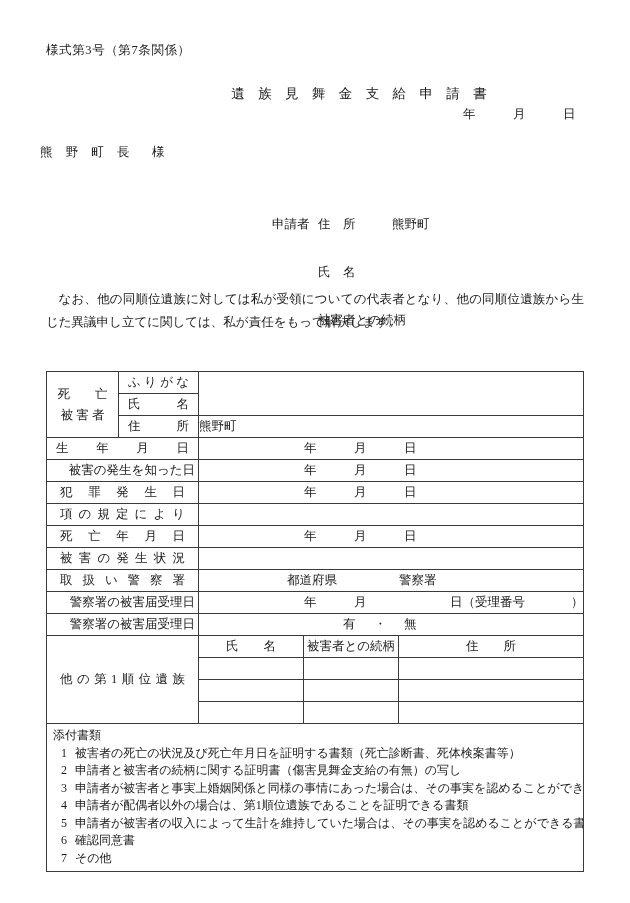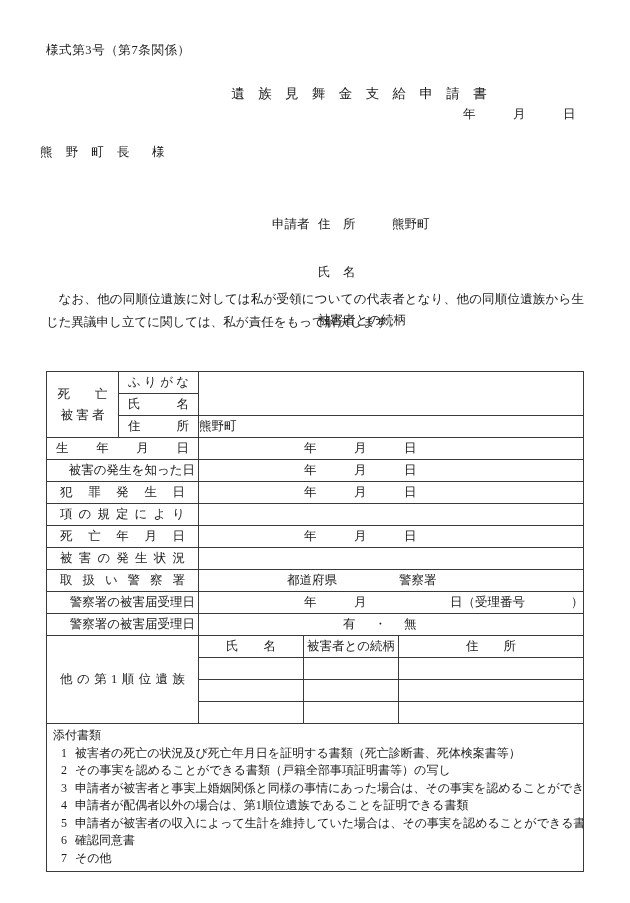--- a/index.html
+++ b/index.html
@@ -408,21 +408,21 @@
       <tr>
         <td class="val"></td>
         <td class="val"></td>
         <td class="val"></td>
       </tr>
 
       <tr>
         <td class="attach-cell" colspan="5">
           <span class="attach-title">添付書類</span>
           <span class="attach-item"><span class="num">1</span><span>被害者の死亡の状況及び死亡年月日を証明する書類（死亡診断書、死体検案書等）</span></span>
-          <span class="attach-item"><span class="num">2</span><span>その事実を認めることができる書類（戸籍全部事項証明書等）の写し</span></span>
+          <span class="attach-item"><span class="num">2</span><span>申請者と被害者の続柄に関する証明書（傷害見舞金支給の有無）の写し</span></span>
           <span class="attach-item"><span class="num">3</span><span>申請者が被害者と事実上婚姻関係と同様の事情にあった場合は、その事実を認めることができる書類</span></span>
           <span class="attach-item"><span class="num">4</span><span>申請者が配偶者以外の場合は、第1順位遺族であることを証明できる書類</span></span>
           <span class="attach-item"><span class="num">5</span><span>申請者が被害者の収入によって生計を維持していた場合は、その事実を認めることができる書類</span></span>
           <span class="attach-item"><span class="num">6</span><span>確認同意書</span></span>
           <span class="attach-item"><span class="num">7</span><span>その他</span></span>
         </td>
       </tr>
     </tbody>
   </table>
 

